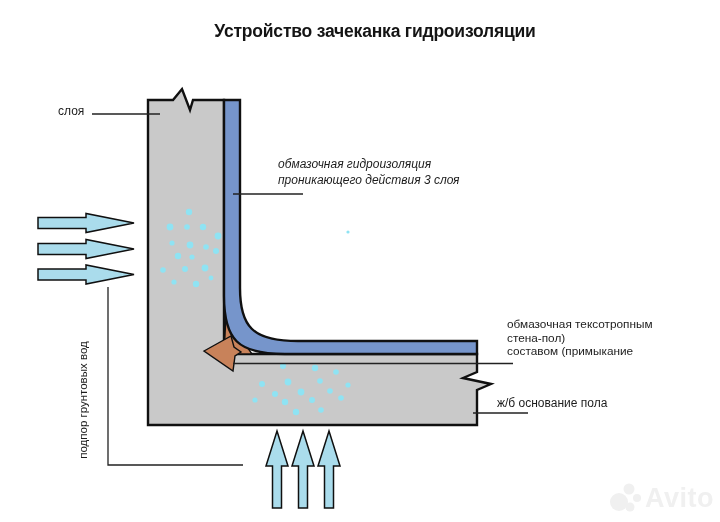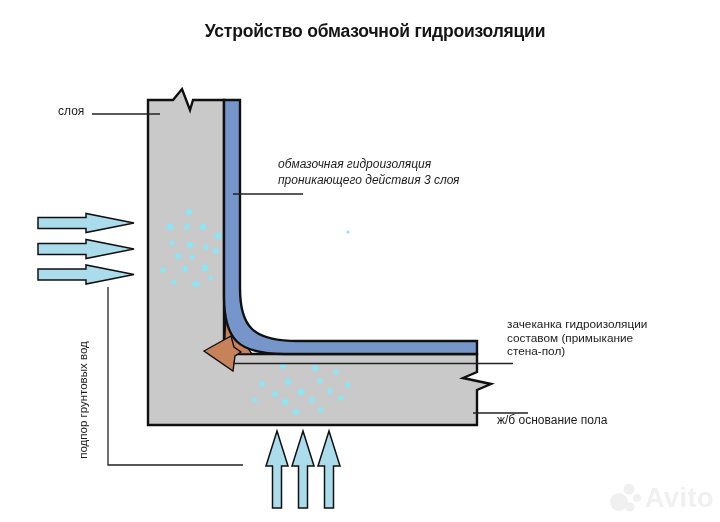--- a/index.html
+++ b/index.html
@@ -19,21 +19,21 @@
     letter-spacing:-0.2px;
   }
   .lbl{
     position:absolute;
     font-size:12px;color:#1c1c1c;
     white-space:nowrap;line-height:16px;
   }
   .lbl-wall{left:58px;top:103px;}
   .lbl-membrane{left:278px;top:156px;font-style:italic;}
   .lbl-caulk{left:507px;top:318px;line-height:13.5px;font-size:11.8px;}
-  .lbl-floor{left:497px;top:412px;}
+  .lbl-floor{left:497px;top:395px;}
   .lbl-water{
     left:7px;top:393px;width:150px;height:14px;
     text-align:center;
     font-size:11.5px;
     transform:rotate(-90deg);
     transform-origin:center center;
   }
   .watermark{
     position:absolute;right:6px;bottom:8px;
     display:flex;align-items:center;gap:3px;
@@ -43,21 +43,21 @@
   .watermark .word{
     font-size:27px;font-weight:bold;letter-spacing:0.5px;
     line-height:30px;
   }
 </style>
 </head>
 <body>
 
 <div class="stage">
 
-  <div class="title">Устройство обмазочной гидроизоляции</div>
+  <div class="title">Устройство зачеканка гидроизоляции</div>
 
   <svg class="diagram" width="720" height="522" viewBox="0 0 720 522">
 
     <path d="M148,100 L173,100 L182,89 L190,110 L193,100 L224,100
              L224,354 L477,354
              L477,372 L463,378 L491,384 L477,390 L477,425
              L148,425 Z" stroke="#101010" stroke-width="2.4" stroke-linejoin="miter" fill="#c9c9c9"></path>
 
     <g fill="#8fe3f3">
       <circle cx="189" cy="212" r="3.2"></circle>
@@ -131,23 +131,23 @@
   </svg>
 
   <div class="lbl lbl-wall">слоя</div>
 
   <div class="lbl lbl-membrane">
     <div>обмазочная гидроизоляция</div>
     <div>проникающего действия 3 слоя</div>
   </div>
 
   <div class="lbl lbl-caulk">
-    <div>зачеканка гидроизоляции</div>
+    <div>обмазочная тексотропным</div>
+    <div>стена-пол)</div>
     <div>составом (примыкание</div>
-    <div>стена-пол)</div>
   </div>
 
   <div class="lbl lbl-floor">ж/б основание пола</div>
 
   <div class="lbl lbl-water">подпор грунтовых вод</div>
 
   <div class="watermark">
     <svg width="34" height="32" viewBox="0 0 34 32">
       <circle cx="11" cy="20" r="9" fill="#f0f0f0"></circle>
       <circle cx="21" cy="7" r="5.5" fill="#f0f0f0"></circle>

